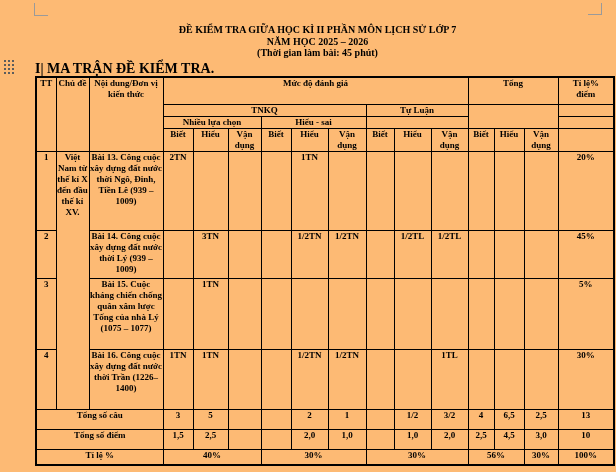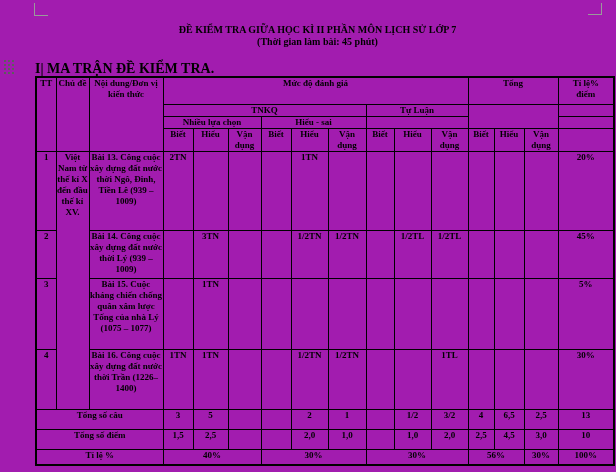--- a/index.html
+++ b/index.html
@@ -1,17 +1,17 @@
 <!DOCTYPE html>
 <html><head>
 <meta charset="utf-8">
 <style>
   html,body{margin:0;padding:0;background:#ffffff;}
   body{width:616px;height:472px;font-family:"Liberation Serif","DejaVu Serif",serif;color:#000;}
-  .page{position:relative;width:616px;height:472px;background:#a21caf;overflow:hidden;}
+  .page{position:relative;width:616px;height:472px;background:#fdba74;overflow:hidden;}
 
   
   .corner-left{position:absolute;left:34px;top:3px;width:13px;height:12px;
     border-left:1px solid #9a9a9a;border-bottom:1px solid #9a9a9a;}
   .corner-right{position:absolute;left:588px;top:3px;width:13px;height:11px;
     border-right:1px solid #9a9a9a;border-bottom:1px solid #9a9a9a;}
 
   
   .dots-icon{position:absolute;left:4px;top:60px;width:11px;height:14px;
     display:grid;grid-template-columns:repeat(3,2px);grid-auto-rows:2px;gap:2px;}
@@ -53,20 +53,21 @@
     <span></span>
       <span></span>
       <span></span>
     <span></span>
       <span></span>
       <span></span>
   </div>
 
   <div class="title-block">
     <div>ĐỀ KIỂM TRA GIỮA HỌC KÌ II PHẦN MÔN LỊCH SỬ LỚP 7</div>
+    <div>NĂM HỌC 2025 – 2026</div>
     <div>(Thời gian làm bài: 45 phút)</div>
   </div>
 
   <div class="section-heading">I| MA TRẬN ĐỀ KIỂM TRA.</div>
 
   <table class="matrix">
     <colgroup>
       <col style="width:20px">
         <col style="width:33px">
         <col style="width:74px">

